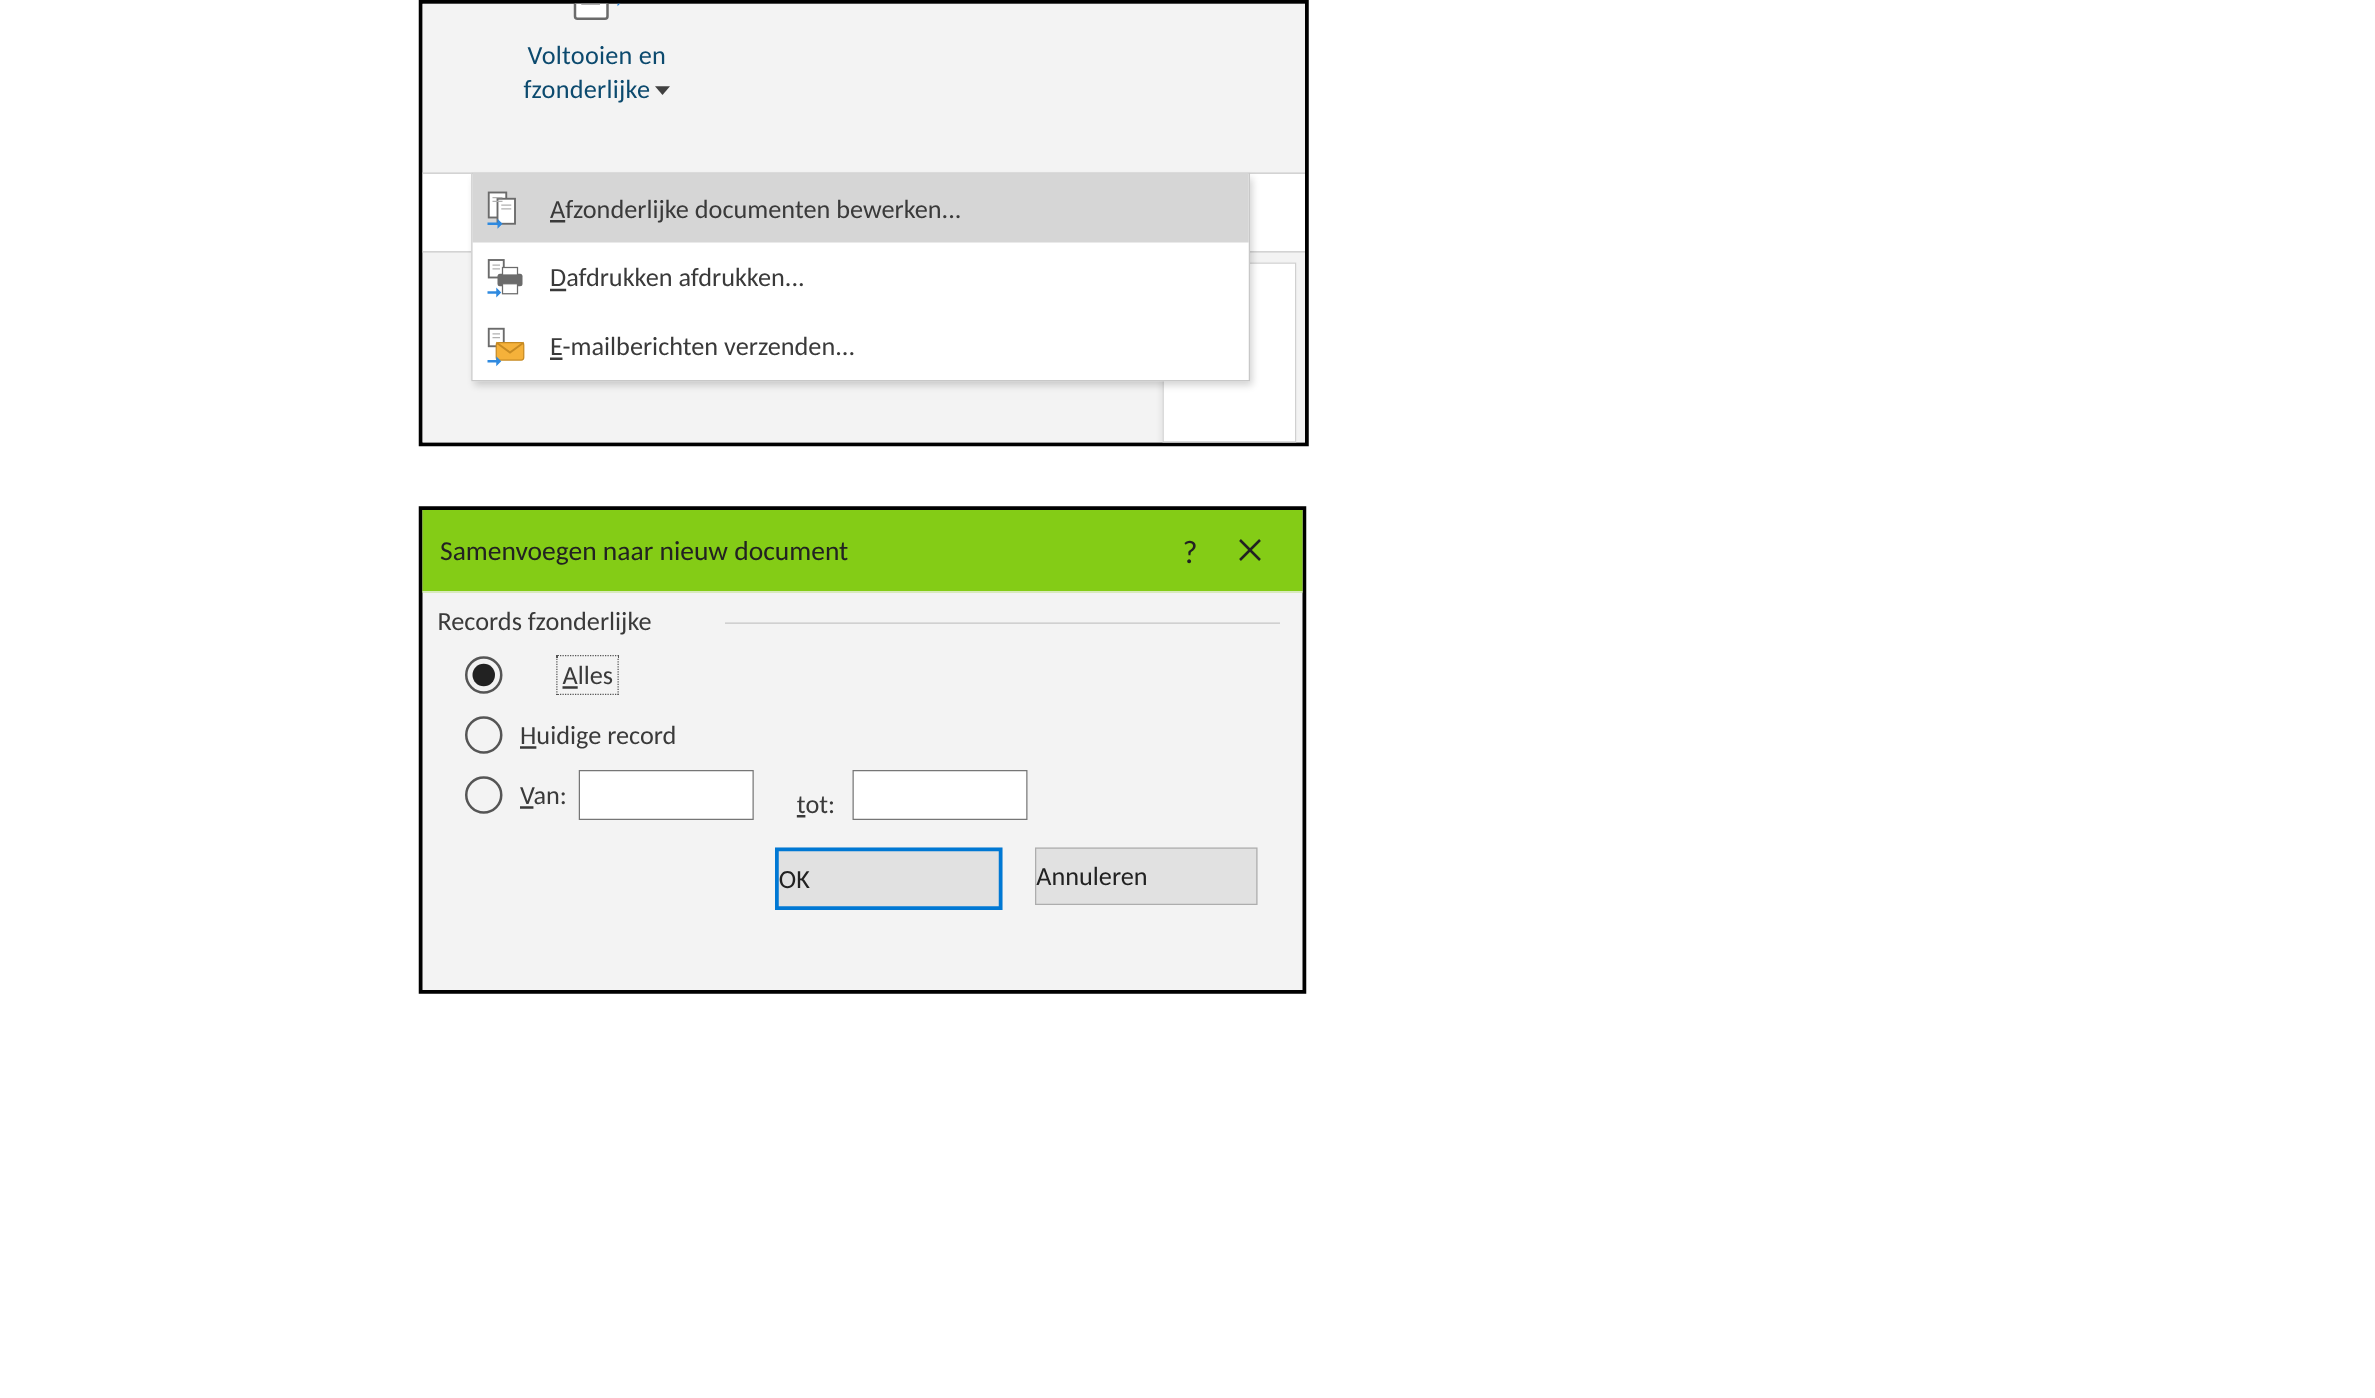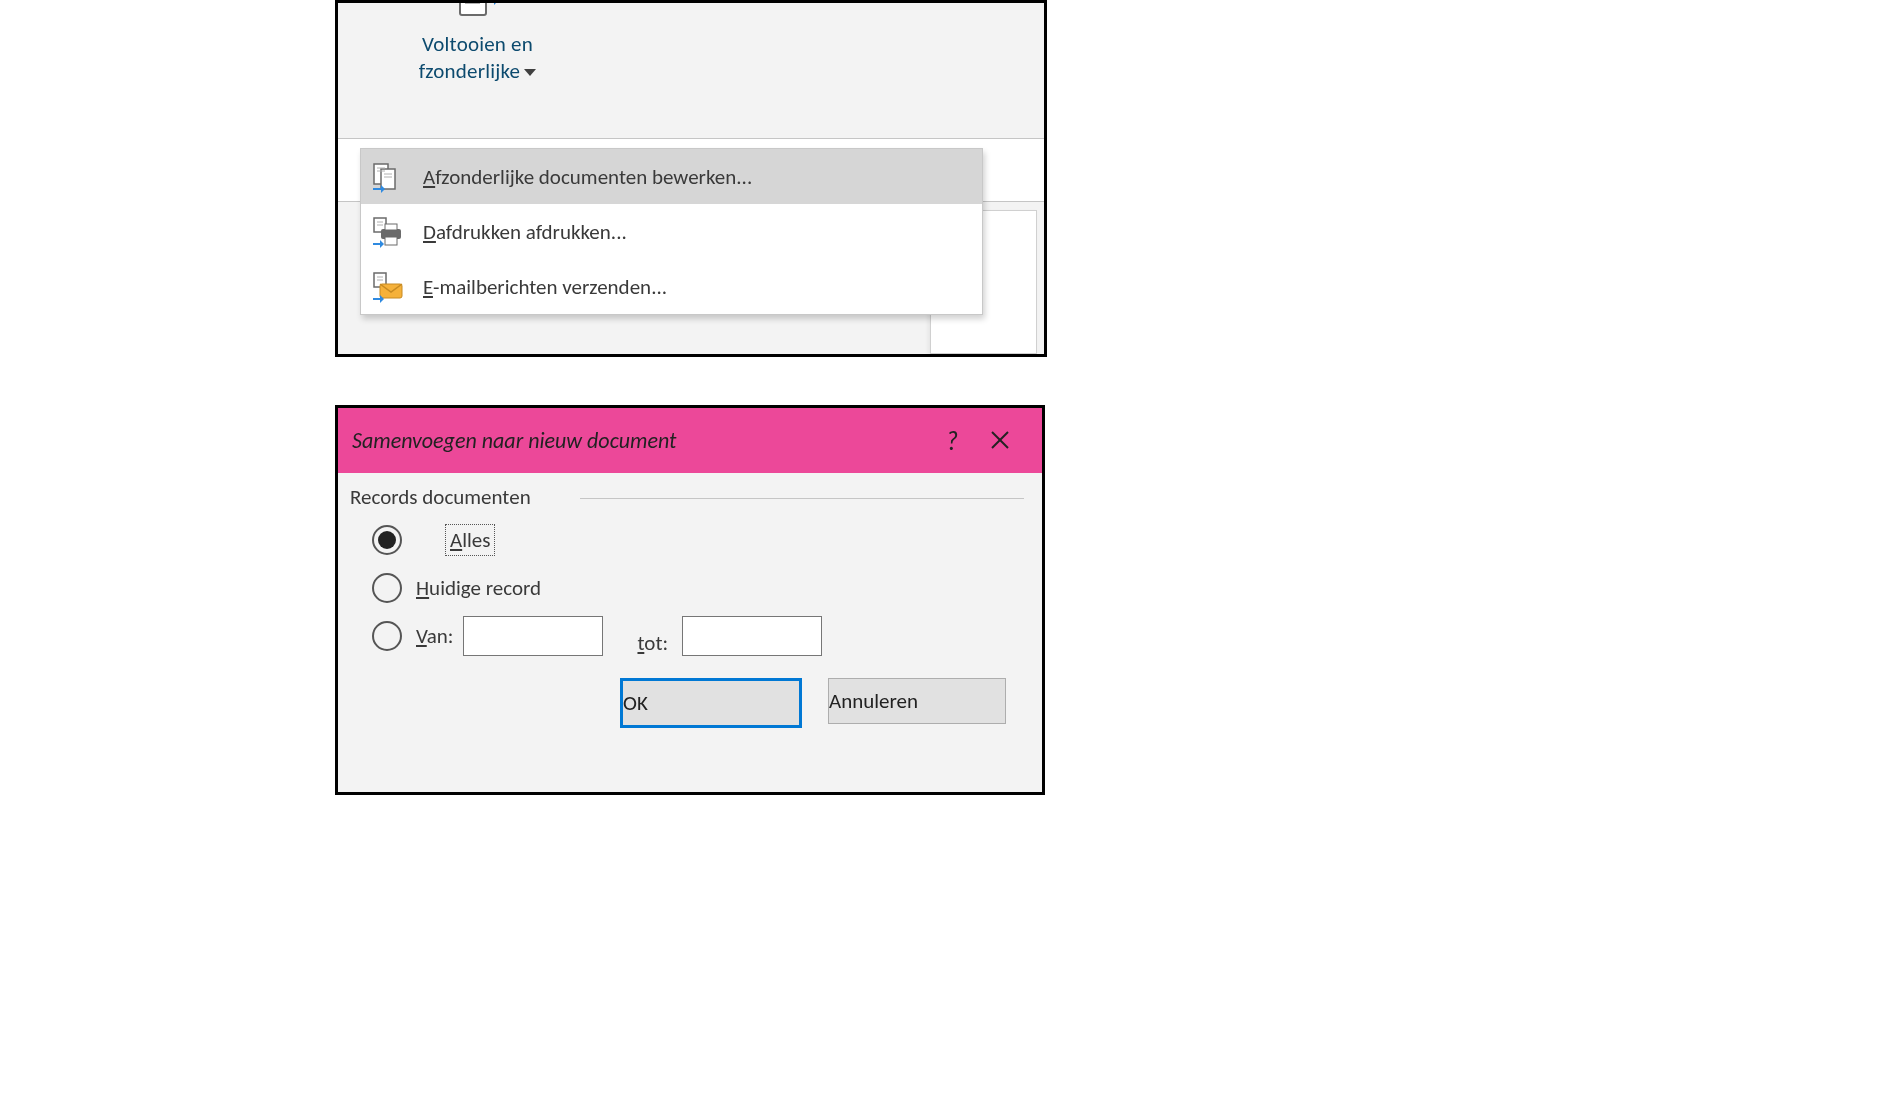--- a/index.html
+++ b/index.html
@@ -90,26 +90,25 @@
     bottom:0;
     width:105px;
     background:var(--page-white);
     border:1px solid #d0d0d0;
     box-shadow:-2px 2px 4px rgba(0,0,0,0.06);
   }
 
   
   .menu{
     position:absolute;
-    left:22px; top:135px;
+    left:39px; top:135px;
     width:621px;
     background:var(--page-white);
     border:1px solid #c8c8c8;
     box-shadow:2px 4px 6px rgba(0,0,0,0.18);
-    margin-top:10px;
   }
   .menu-item{
     display:flex;
     align-items:center;
     height:55px;
     padding:0 14px 0 8px;
     font-size:21px;
     color:#3a3a3a;
   }
   .menu-item.highlight{
@@ -127,23 +126,22 @@
   .panel.dialog{
     left:335px; top:405px;
     width:710px; height:390px;
     background:var(--grey-bg);
   }
   .dlg-titlebar{
     display:flex;
     align-items:center;
     height:65px;
     padding:0 18px 0 14px;
-    background:#ec4899;
+    background:#84cc16;
     border-bottom:1px solid var(--grey-bg);
-    font-style:italic;
   }
   .dlg-title{
     flex:1;
     font-size:22px;
     color:#222;
   }
   .dlg-ctrl{
     width:48px;height:48px;
     display:flex;align-items:center;justify-content:center;
     font-size:26px;
@@ -314,21 +312,21 @@
         <span>
           <svg width="20" height="20" viewBox="0 0 20 20">
             <line x1="2" y1="2" x2="18" y2="18" stroke="#222" stroke-width="2"></line>
             <line x1="18" y1="2" x2="2" y2="18" stroke="#222" stroke-width="2"></line>
           </svg>
         </span>
       </div>
     </div>
 
     <div class="dlg-body">
-      <div class="group-label">Records documenten</div>
+      <div class="group-label">Records fzonderlijke</div>
 
       <div class="radio-row">
         <span class="radio checked"></span>
         <span class="focus-rect">
           <span class="ul">A</span><span>lles</span>
         </span>
       </div>
 
       <div class="radio-row">
         <span class="radio"></span>

